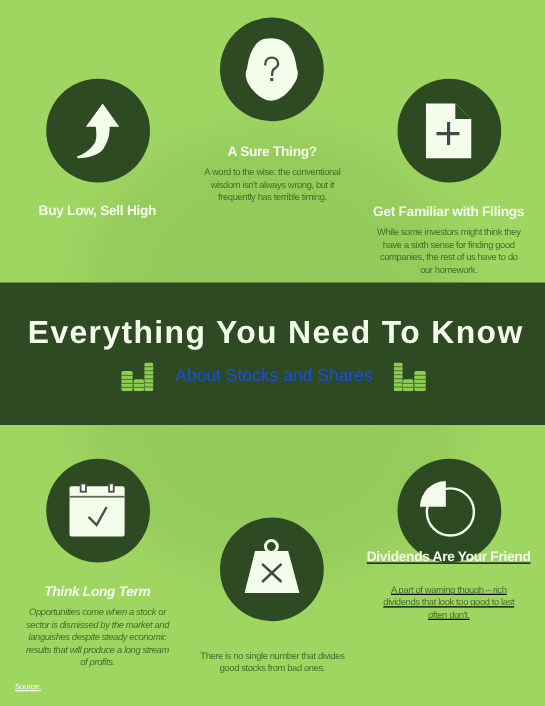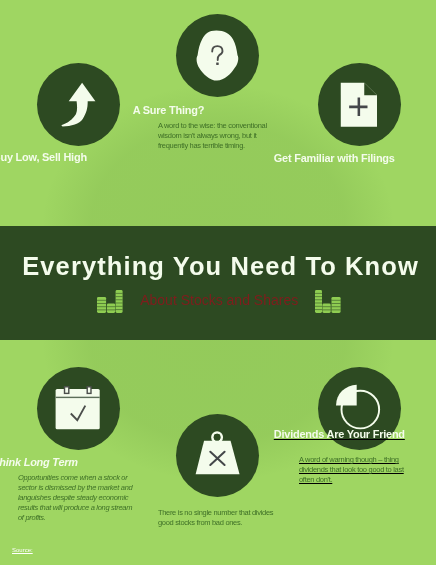--- a/index.html
+++ b/index.html
@@ -31,21 +31,21 @@
   }
 
   .circle {
     position: absolute;
     width: 83px; height: 83px;
     border-radius: 50%;
     background: #2d4a22;
   }
   .circle svg { position: absolute; left: 0; top: 0; }
 
-  .card { position: absolute; text-align: left; }
+  .card { position: absolute; text-align: center; margin-top: 12px; }
   .card .ttl {
     margin-left: -25px;
     width: 170px;
     font-size: 10.95px;
     font-weight: bold;
     color: #f4fcec;
     letter-spacing: -0.22px;
     text-indent: -0.22px;
     white-space: nowrap;
   }
@@ -77,21 +77,21 @@
   #banner-sub-row {
     position: absolute;
     left: 97px; top: 289px; width: 244px; height: 24px;
   }
   #coin-left { position: absolute; left: 0; top: 0.8px; }
   #coin-right { position: absolute; right: 0; top: 0.8px; }
   #banner-sub {
     position: absolute;
     left: 43.2px; top: 2.5px;
     font-size: 14px;
-    color: #7f1d1d;
+    color: #1d4ed8;
     letter-spacing: 0px;
     white-space: nowrap;
   }
 
   #source {
     position: absolute;
     left: 12px; top: 547px;
     font-size: 6px;
     color: #ffffff;
     text-decoration: underline;
@@ -144,20 +144,21 @@
 
   <div class="circle" style="left:317.5px; top:63.3px;">
     <svg width="83" height="83" viewBox="0 0 82 82">
       <path fill="#f4fcec" d="M22.5 19.5 L45.7 19.5 L58.3 31.9 L58.3 62.9 L22.5 62.9 Z"></path>
       <path fill="#2d4a22" d="M45.7 19.5 L58.3 31.9 L45.7 31.9 Z"></path>
       <path fill="#44474a" d="M39.1 34.2 L41.6 34.2 L41.6 42.1 L48.9 42.1 L48.9 44.6 L41.6 44.6 L41.6 52.3 L39.1 52.3 L39.1 44.6 L30.8 44.6 L30.8 42.1 L39.1 42.1 Z"></path>
     </svg>
   </div>
   <div class="card" style="left:299.0px; top:151.8px; width:120px;">
     <div class="ttl">Get Familiar with Filings</div>
+    <div class="bdy">While some investors might think they have a sixth sense for finding good companies, the rest of us have to do our homework.</div>
   </div>
 
   <div id="banner"></div>
   <div id="banner-title">Everything You Need To Know</div>
   <div id="banner-sub-row">
     <svg id="coin-left" width="25.6" height="23.2" viewBox="0 0 25.6 23.2">
       <g fill="#8fcd52">
         <rect x="0" y="6.9" width="9.1" height="16.1" rx="1.4"></rect>
         <rect x="9.9" y="13.5" width="8.3" height="9.5" rx="1.4"></rect>
         <rect x="18.6" y="0" width="7.0" height="23.0" rx="1.4"></rect>
@@ -210,17 +211,17 @@
   </div>
 
   <div class="circle" style="left:317.5px; top:366.7px;">
     <svg width="83" height="83" viewBox="0 0 82 82">
       <circle cx="41.8" cy="42.0" r="18.6" fill="none" stroke="#f4fcec" stroke-width="1.9"></circle>
       <path fill="#f4fcec" d="M38.2 38.0 L38.2 17.6 A20.4 20.4 0 0 0 17.8 38.0 Z"></path>
     </svg>
   </div>
   <div class="card" style="left:299.0px; top:428px; width:120px;text-decoration:underline;">
     <div class="ttl">Dividends Are Your Friend</div>
-    <div class="bdy"><br><span>A word of warning though – thing dividends that look too good to last often don't.</span></div>
+    <div class="bdy"><br><span>A part of warning though – rich dividends that look too good to last often don't.</span></div>
   </div>
 
   <div id="source">Source:</div>
 </div>
 
 </body></html>

